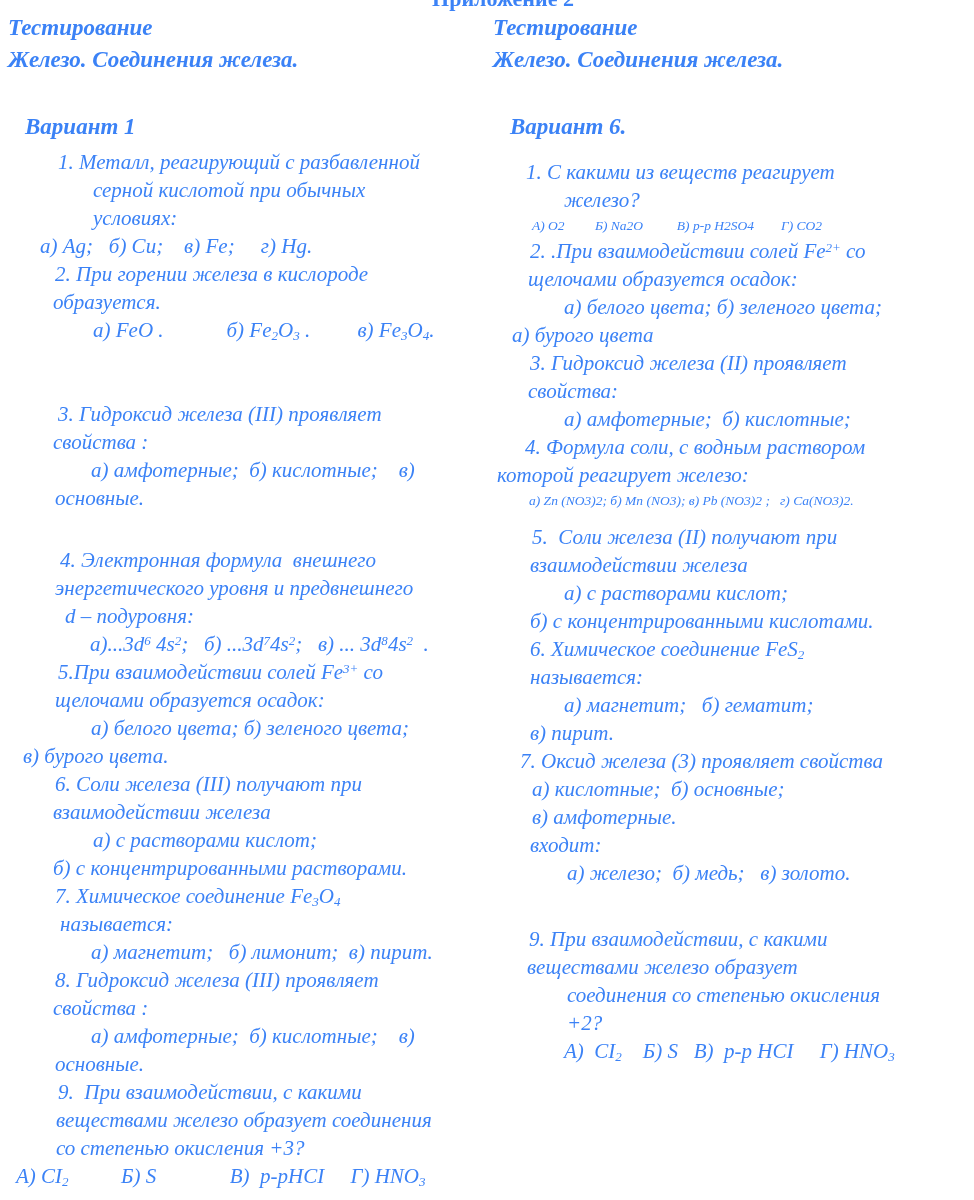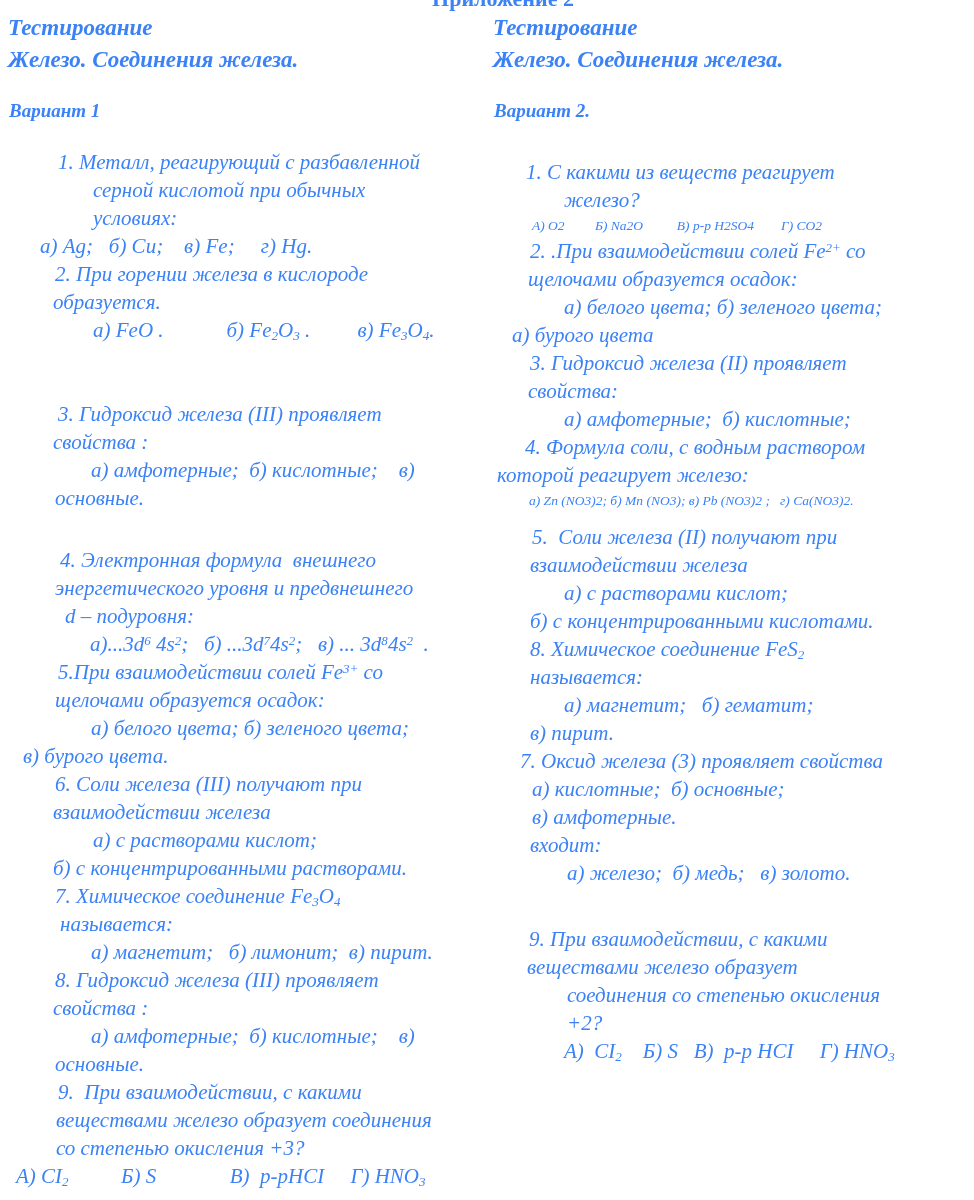--- a/index.html
+++ b/index.html
@@ -24,23 +24,23 @@
   .col-left{left:8px;width:478px;}
   .col-right{left:487px;width:487px;}
   .titles{position:absolute;top:12px;left:0;margin:0;}
   .col-right .titles{left:6px;}
   .titles p{
     margin:0;
     font-weight:700;font-style:italic;
     font-size:23px;line-height:32px;
   }
   .variant{
-    position:absolute;top:96px;left:0;margin:1px;
+    position:absolute;top:96px;left:0;margin:17px;
     font-weight:700;font-style:italic;
-    font-size:19px;line-height:28px;
+    font-size:23px;line-height:28px;
   }
   .col-right .variant{left:6px;}
   .lines{position:absolute;left:0;right:0;}
   .col-left  .lines{top:148px;}
   .col-right .lines{top:158px;}
   .ln{
     margin:0;
     font-style:italic;
     font-size:21px;line-height:28px;height:28px;
     white-space:pre;
@@ -103,40 +103,40 @@
         <p class="ln" style="margin-left: 48px;"><span>со степенью окисления +3?</span></p>
         <p class="ln" style="margin-left: 8px;"><span>А) CI</span><sub>2</sub><span>          Б) S              В)  р-рHCI     Г) HNO</span><sub>3</sub></p>
       </div>
   </section>
 
   <section class="col col-right">
     <div class="titles">
       <p>Тестирование</p>
       <p>Железо. Соединения железа.</p>
     </div>
-    <p class="variant">Вариант 2.</p>
+    <p class="variant">Вариант 6.</p>
     <div class="lines">
         <p class="ln" style="margin-left: 39px;"><span>1. С какими из веществ реагирует</span></p>
         <p class="ln" style="margin-left: 77px;"><span>железо?</span></p>
         <p class="ln small" style="margin-left: 45px;"><span>А) O2         Б) Na2O          В) р-р H2SO4        Г) CO2</span></p>
         <p class="ln" style="margin-left: 43px;"><span>2. .При взаимодействии солей Fe</span><sup>2+</sup><span> со</span></p>
         <p class="ln" style="margin-left: 41px;"><span>щелочами образуется осадок:</span></p>
         <p class="ln" style="margin-left: 77px;"><span>а) белого цвета; б) зеленого цвета;</span></p>
         <p class="ln" style="margin-left: 25px;"><span>а) бурого цвета</span></p>
         <p class="ln" style="margin-left: 43px;"><span>3. Гидроксид железа (II) проявляет</span></p>
         <p class="ln" style="margin-left: 41px;"><span>свойства:</span></p>
         <p class="ln" style="margin-left: 77px;"><span>а) амфотерные;  б) кислотные;</span></p>
         <p class="ln" style="margin-left: 38px;"><span>4. Формула соли, с водным раствором</span></p>
         <p class="ln" style="margin-left: 10px;"><span>которой реагирует железо:</span></p>
         <p class="ln small" style="margin-left: 42px;"><span>а) Zn (NO3)2; б) Mn (NO3); в) Pb (NO3)2 ;   г) Ca(NO3)2.</span></p>
         <p class="ln" style="margin-left: 45px; margin-top: 11px;"><span>5.  Соли железа (II) получают при</span></p>
         <p class="ln" style="margin-left: 43px;"><span>взаимодействии железа</span></p>
         <p class="ln" style="margin-left: 77px;"><span>а) с растворами кислот;</span></p>
         <p class="ln" style="margin-left: 43px;"><span>б) с концентрированными кислотами.</span></p>
-        <p class="ln" style="margin-left: 43px;"><span>8. Химическое соединение FeS</span><sub>2</sub></p>
+        <p class="ln" style="margin-left: 43px;"><span>6. Химическое соединение FeS</span><sub>2</sub></p>
         <p class="ln" style="margin-left: 43px;"><span>называется:</span></p>
         <p class="ln" style="margin-left: 77px;"><span>а) магнетит;   б) гематит;</span></p>
         <p class="ln" style="margin-left: 43px;"><span>в) пирит.</span></p>
         <p class="ln" style="margin-left: 33px;"><span>7. Оксид железа (3) проявляет свойства</span></p>
         <p class="ln" style="margin-left: 45px;"><span>а) кислотные;  б) основные;</span></p>
         <p class="ln" style="margin-left: 45px;"><span>в) амфотерные.</span></p>
         <p class="ln" style="margin-left: 43px;"><span>входит:</span></p>
         <p class="ln" style="margin-left: 80px;"><span>а) железо;  б) медь;   в) золото.</span></p>
         <p class="ln" style="margin-left: 42px; margin-top: 38px;"><span>9. При взаимодействии, с какими</span></p>
         <p class="ln" style="margin-left: 40px;"><span>веществами железо образует</span></p>

